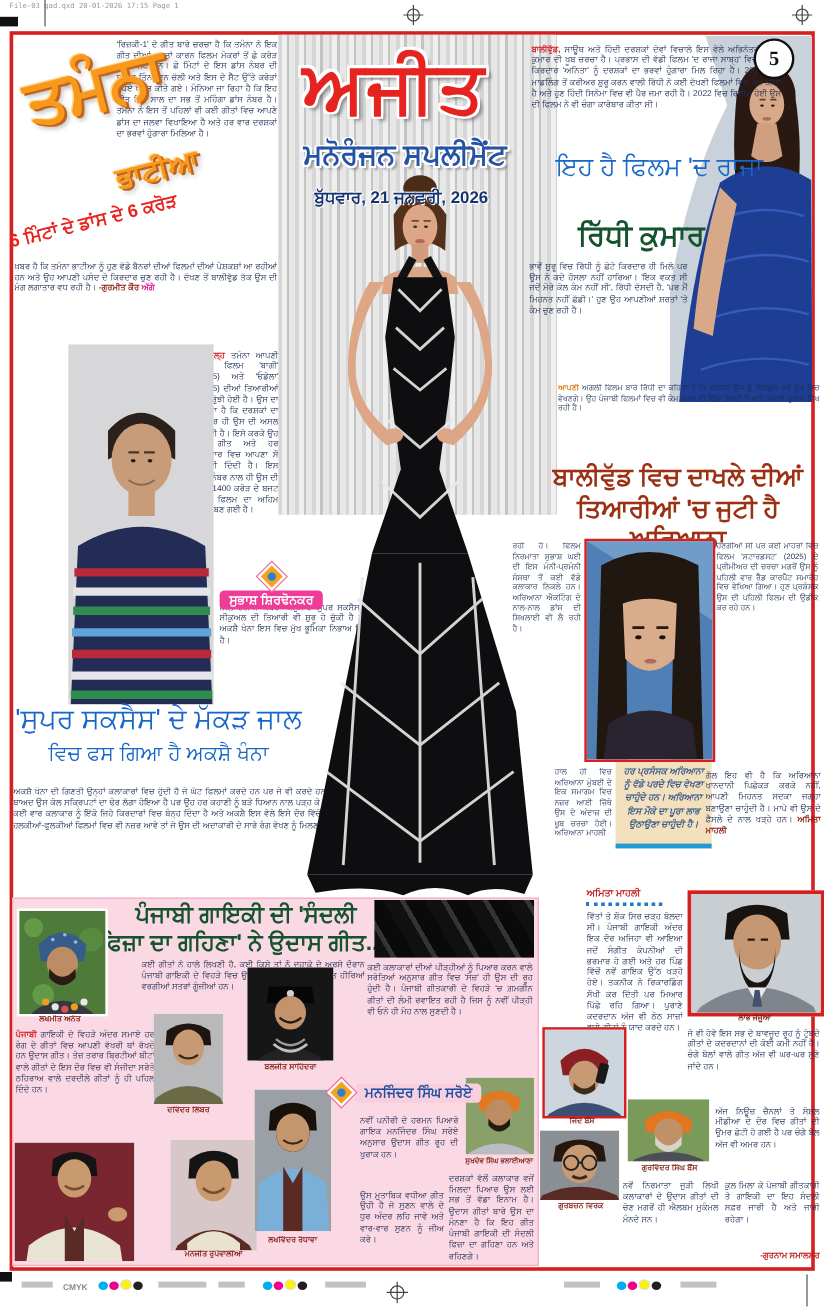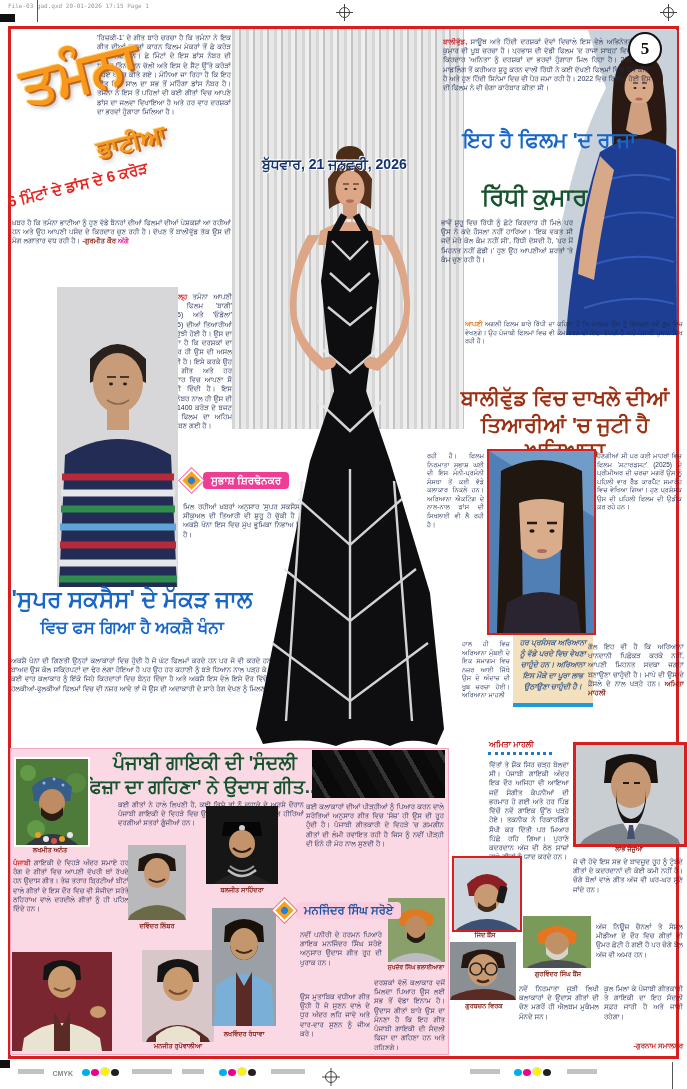--- a/index.html
+++ b/index.html
@@ -5,21 +5,21 @@
   html,body{margin:0;padding:0;background:#fff;font-family:"Liberation Sans","DejaVu Sans",sans-serif;}
   #page{position:relative;width:687px;height:1089px;background:#fff;overflow:hidden;}
   .abs{position:absolute;}
   .txt{position:absolute;font-size:7px;line-height:1.32;color:#1d2c55;text-align:justify;overflow:hidden;}
   .txt .lead{color:#d01f26;font-weight:bold;}
   .byl{color:#8c1d12;font-weight:bold;}
   .more{color:#e5128f;font-weight:bold;}
   .cap{position:absolute;font-size:6.5px;font-weight:bold;color:#7d1a10;text-align:center;overflow:hidden;white-space:nowrap;}
   .photo{position:absolute;overflow:hidden;background:#ddd;}
   .redframe{border:2px solid #d71f1f;}
-  .hl-blue{position:absolute;font-weight:bold;color:#1766c8;text-align:center;line-height:1.15;}
+  .hl-blue{position:absolute;font-weight:normal;color:#1766c8;text-align:center;line-height:1.15;}
   .hl-red{position:absolute;font-weight:bold;color:#14532d;text-align:center;}
   .hl-maroon{position:absolute;font-weight:bold;color:#9c3013;text-align:center;line-height:1.2;}
   .mast-title{position:absolute;font-weight:bold;color:#e6231f;font-size:60px;letter-spacing:2px;
     text-shadow:-2px 0 #fff,2px 0 #fff,0 -2px #fff,0 2px #fff,-2px -2px #fff,2px 2px #fff,2px -2px #fff,-2px 2px #fff,4px 4px 3px rgba(70,70,70,.55);}
   .mast-sub{position:absolute;font-weight:bold;color:#2553a4;font-size:24px;
     text-shadow:-1.5px 0 #fff,1.5px 0 #fff,0 -1.5px #fff,0 1.5px #fff,-1.5px -1.5px #fff,1.5px 1.5px #fff,1.5px -1.5px #fff,-1.5px 1.5px #fff,3px 3px 2px rgba(70,70,70,.5);}
   .mast-date{position:absolute;font-weight:bold;color:#15336e;font-size:14px;text-shadow:1px 1px 0 #fff,-1px -1px 0 #fff;}
   .orange-title{position:absolute;font-weight:bold;color:#f8991d;transform:rotate(-14deg);
     text-shadow:2px 2px 0 #c2641c,-1px -1px 0 #ffd98a,3px 4px 4px rgba(0,0,0,.25);}
   .kicker{position:absolute;font-weight:bold;color:#e8231e;transform:rotate(-14deg);font-size:15px;white-space:nowrap;}
@@ -80,38 +80,40 @@
       <path d="M86 372 L118 402 L150 372"></path>
       <path d="M66 470 L118 516 L170 470"></path>
       <path d="M52 540 L118 592 L184 540"></path>
       <path d="M40 614 L118 672 L196 614"></path>
       <path d="M70 452 L54 692 M162 452 L180 692 M118 440 L118 690"></path>
     </g>
     <ellipse cx="96" cy="334" rx="8" ry="6" fill="#dca687"></ellipse>
       <ellipse cx="140" cy="334" rx="8" ry="6" fill="#dca687"></ellipse>
   </svg>
 
+  <div class="mast-title" style="left:252px;top:38px;z-index:5;">ਅਜੀਤ</div>
+  <div class="mast-sub" style="left:253px;top:116px;z-index:5;">ਮਨੋਰੰਜਨ ਸਪਲੀਮੈਂਟ</div>
   <div class="mast-date" style="left:262px;top:156px;z-index:5;">ਬੁੱਧਵਾਰ, 21 ਜਨਵਰੀ, 2026</div>
   <div class="abs" style="left:628px;top:32px;width:30px;height:30px;border:2px solid #111;border-radius:50%;background:#fff;z-index:5;display:flex;align-items:center;justify-content:center;font-family:'Liberation Serif',serif;font-weight:bold;font-size:17px;color:#111;">5</div>
 
   <div class="orange-title" style="left:20px;top:42px;font-size:54px;z-index:3;">ਤਮੰਨਾ</div>
   <div class="orange-title" style="left:96px;top:128px;font-size:24px;z-index:3;">ਭਾਟੀਆ</div>
   <div class="kicker" style="left:6px;top:176px;z-index:3;">6 ਮਿੰਟਾਂ ਦੇ ਡਾਂਸ ਦੇ 6 ਕਰੋੜ</div>
   <div class="txt" style="left:97px;top:33px;width:134px;height:140px;">'ਰਿਜ਼ਕੀ-1' ਦੇ ਗੀਤ ਬਾਰੇ ਚਰਚਾ ਹੈ ਕਿ ਤਮੰਨਾ ਨੇ ਇਕ ਗੀਤ ਦੀਆਂ ਸ਼ਰਤਾਂ ਕਾਰਨ ਫਿਲਮ ਮੇਕਰਾਂ ਤੋਂ ਛੇ ਕਰੋੜ ਰੁਪਏ ਲਏ ਹਨ। ਛੇ ਮਿੰਟਾਂ ਦੇ ਇਸ ਡਾਂਸ ਨੰਬਰ ਦੀ ਸ਼ੂਟਿੰਗ ਤਿੰਨ ਦਿਨ ਚੱਲੀ ਅਤੇ ਇਸ ਦੇ ਸੈੱਟ ਉੱਤੇ ਕਰੋੜਾਂ ਰੁਪਏ ਖਰਚ ਕੀਤੇ ਗਏ। ਮੰਨਿਆ ਜਾ ਰਿਹਾ ਹੈ ਕਿ ਇਹ ਗੀਤ ਇਸ ਸਾਲ ਦਾ ਸਭ ਤੋਂ ਮਹਿੰਗਾ ਡਾਂਸ ਨੰਬਰ ਹੈ। ਤਮੰਨਾ ਨੇ ਇਸ ਤੋਂ ਪਹਿਲਾਂ ਵੀ ਕਈ ਗੀਤਾਂ ਵਿਚ ਆਪਣੇ ਡਾਂਸ ਦਾ ਜਲਵਾ ਵਿਖਾਇਆ ਹੈ ਅਤੇ ਹਰ ਵਾਰ ਦਰਸ਼ਕਾਂ ਦਾ ਭਰਵਾਂ ਹੁੰਗਾਰਾ ਮਿਲਿਆ ਹੈ।</div>
   <div class="txt" style="left:12px;top:218px;width:219px;height:60px;">
     <span>ਖ਼ਬਰ ਹੈ ਕਿ ਤਮੰਨਾ ਭਾਟੀਆ ਨੂੰ ਹੁਣ ਵੱਡੇ ਬੈਨਰਾਂ ਦੀਆਂ ਫਿਲਮਾਂ ਦੀਆਂ ਪੇਸ਼ਕਸ਼ਾਂ ਆ ਰਹੀਆਂ ਹਨ ਅਤੇ ਉਹ ਆਪਣੀ ਪਸੰਦ ਦੇ ਕਿਰਦਾਰ ਚੁਣ ਰਹੀ ਹੈ। ਦੱਖਣ ਤੋਂ ਬਾਲੀਵੁੱਡ ਤੱਕ ਉਸ ਦੀ ਮੰਗ ਲਗਾਤਾਰ ਵਧ ਰਹੀ ਹੈ।</span>
     <b class="byl">-ਗੁਰਮੀਤ ਕੌਰ</b>
     <b class="more">ਅੱਗੇ</b>
   </div>
   <div class="txt" style="left:163px;top:292px;width:69px;height:178px;">
     <b class="lead">ਅੱਜਕੱਲ੍ਹ</b>
     <span>ਤਮੰਨਾ ਆਪਣੀ ਨਵੀਂ ਫਿਲਮ 'ਬਾਗੀ' (2025) ਅਤੇ 'ਓਡੇਲਾ' (2025) ਦੀਆਂ ਤਿਆਰੀਆਂ ਵਿਚ ਰੁੱਝੀ ਹੋਈ ਹੈ। ਉਸ ਦਾ ਕਹਿਣਾ ਹੈ ਕਿ ਦਰਸ਼ਕਾਂ ਦਾ ਪਿਆਰ ਹੀ ਉਸ ਦੀ ਅਸਲ ਕਮਾਈ ਹੈ। ਇਸੇ ਕਰਕੇ ਉਹ ਹਰ ਗੀਤ ਅਤੇ ਹਰ ਕਿਰਦਾਰ ਵਿਚ ਆਪਣਾ ਸੌ ਫ਼ੀਸਦੀ ਦਿੰਦੀ ਹੈ। ਇਸ ਡਾਂਸ ਨੰਬਰ ਨਾਲ ਹੀ ਉਸ ਦੀ ਫੀਸ 1400 ਕਰੋੜ ਦੇ ਬਜਟ ਵਾਲੀ ਫਿਲਮ ਦਾ ਅਹਿਮ ਹਿੱਸਾ ਬਣ ਗਈ ਹੈ।</span>
   </div>
 
-  <div class="badge" style="left:183px;top:472px;">
+  <div class="badge" style="left:183px;top:472px;flex-direction:column;">
     <span class="bicon">
         <i></i>
       </span>
     <span class="bpill" style="background:#ee3d96;color:#fff;">ਸੁਭਾਸ਼ ਸ਼ਿਰਢੋਨਕਰ</span>
   </div>
   <div class="txt" style="left:183px;top:502px;width:126px;height:82px;">ਮਿਲ ਰਹੀਆਂ ਖ਼ਬਰਾਂ ਅਨੁਸਾਰ 'ਸੁਪਰ ਸਕਸੈਸ' ਦੇ ਸੀਕੁਅਲ ਦੀ ਤਿਆਰੀ ਵੀ ਸ਼ੁਰੂ ਹੋ ਚੁੱਕੀ ਹੈ ਅਤੇ ਅਕਸ਼ੈ ਖੰਨਾ ਇਸ ਵਿਚ ਮੁੱਖ ਭੂਮਿਕਾ ਨਿਭਾਅ ਰਿਹਾ ਹੈ।</div>
 
   <div class="photo" style="left:57px;top:287px;width:121px;height:300px;">
     <svg width="121" height="300" viewBox="0 0 121 300">
       <rect width="121" height="300" fill="#d7d7d9"></rect>

